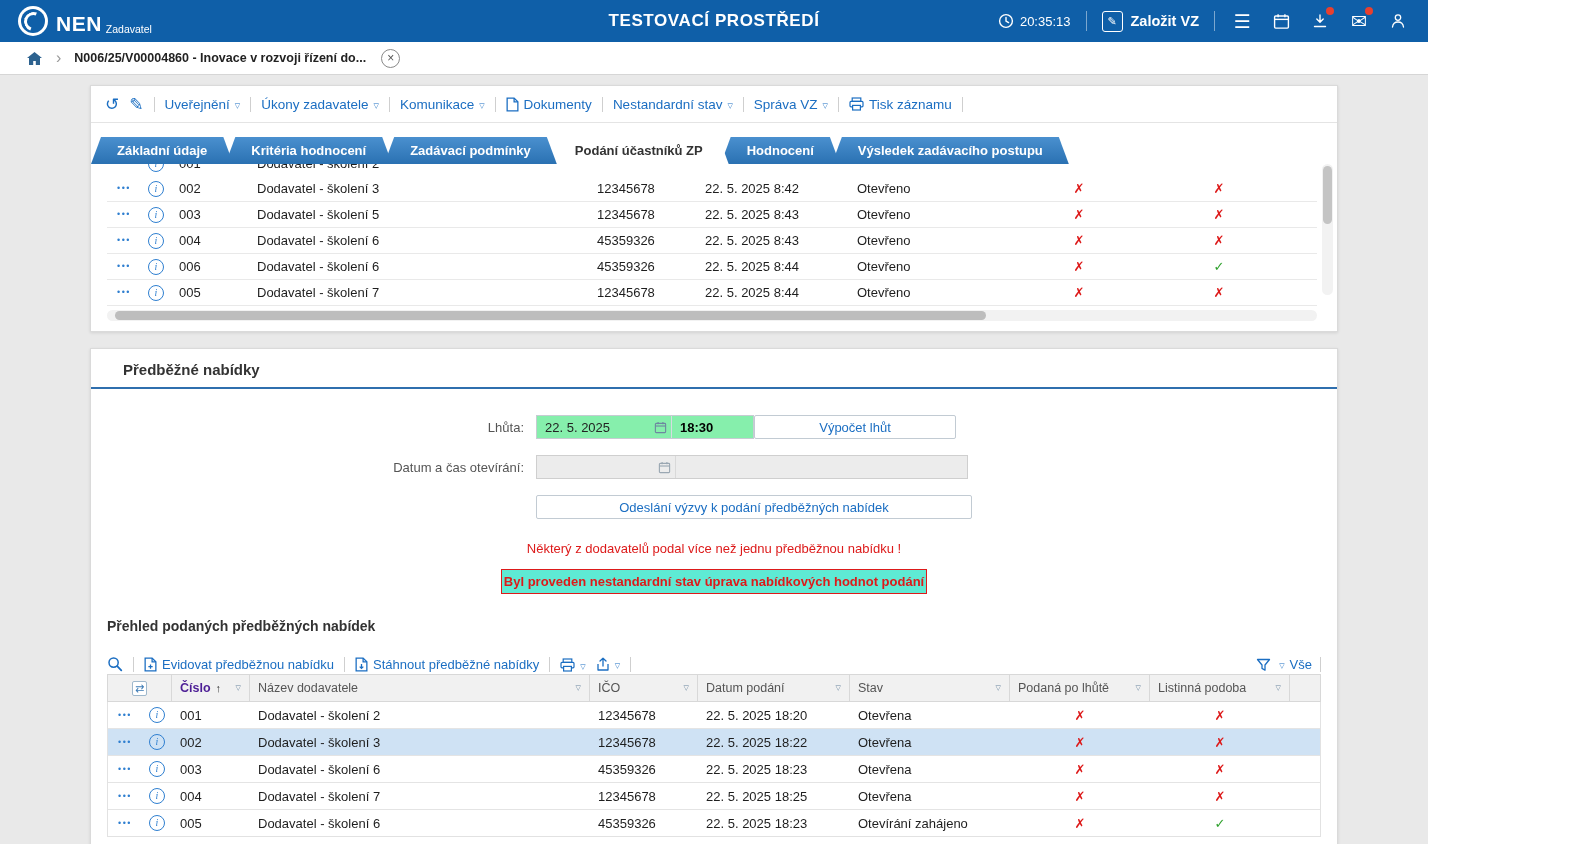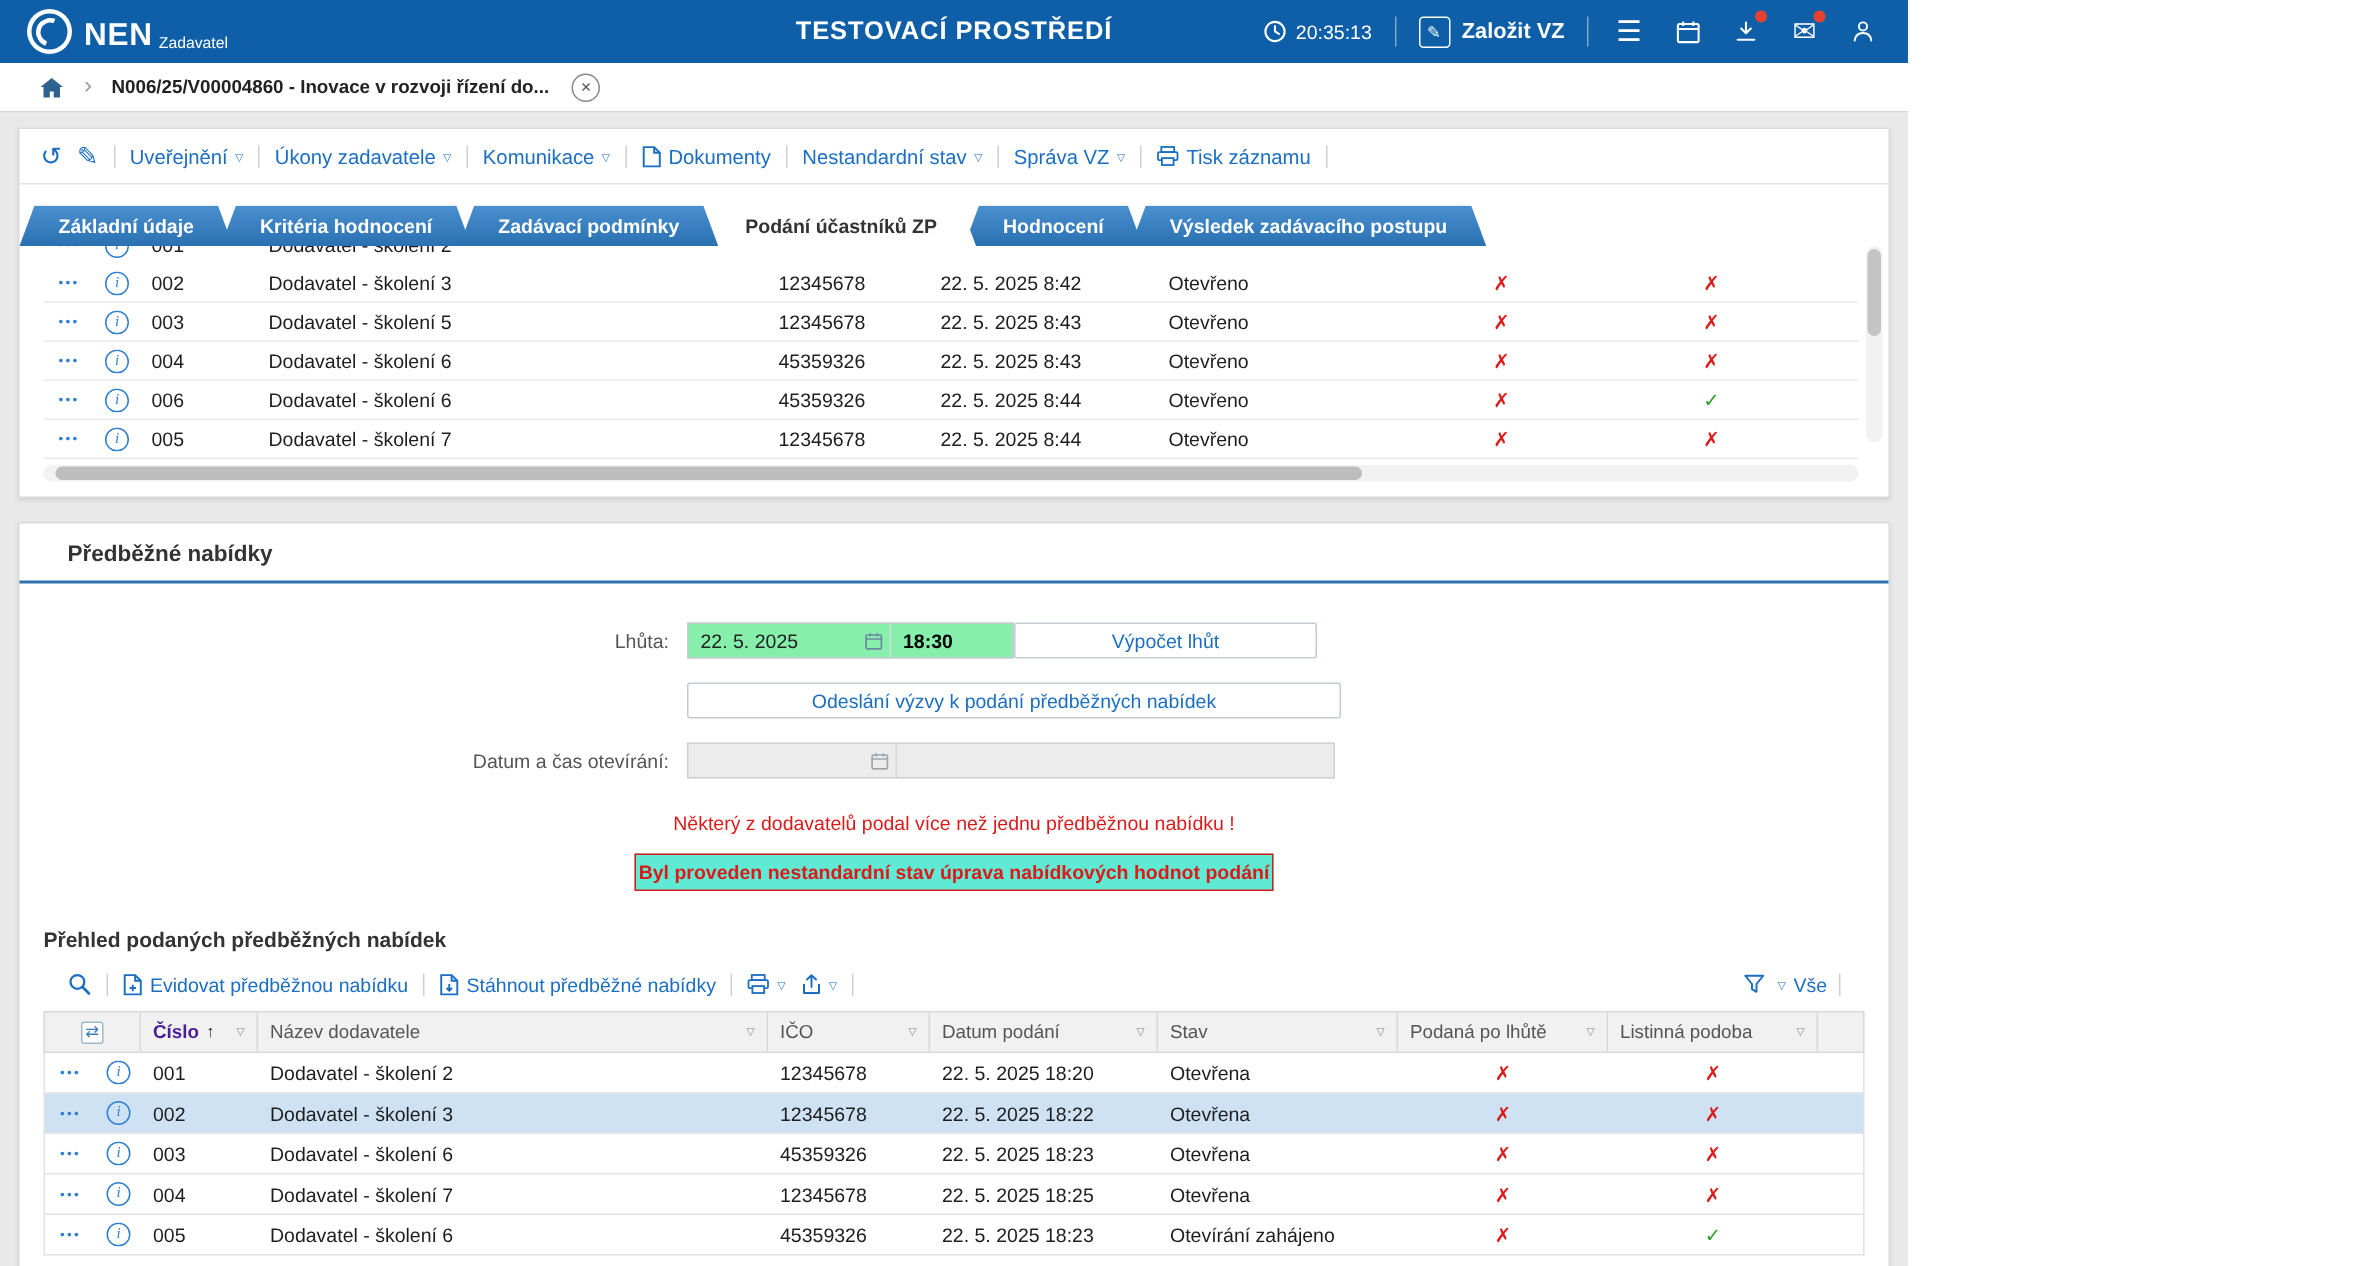--- a/index.html
+++ b/index.html
@@ -1,17 +1,17 @@
 <!DOCTYPE html>
 <html style="--topbar-blue: #0f5fa8; --link-blue: #1b6ec2; --section-underline: #2f6fae; --red: #dd1a1a; --green: #2ea12c; --row-selected: #cfe2f4;"><head>
 <meta charset="utf-8">
 <style>
   html,body{margin:0;padding:0;}
   body{font-family:"Liberation Sans","DejaVu Sans",sans-serif;}
-  .app{width:1272px;height:844px;background:#e9e9e9;overflow:hidden;position:relative;}
+  .app{width:1428px;height:844px;background:#e9e9e9;overflow:hidden;position:relative;}
   [data-interactable="true"]{cursor:pointer;}
 
   
   .topbar{height:42px;background:var(--topbar-blue,#0f5fa8);display:flex;align-items:center;padding:0 18px;color:#fff;position:relative;box-sizing:border-box;}
   .tb-left{display:flex;align-items:flex-end;gap:8px;z-index:2;}
   .logo{width:30px;height:30px;border-radius:50%;background:#fff;position:relative;flex:0 0 auto;align-self:center;}
   .logo::before{content:"";position:absolute;inset:3px;border-radius:50%;background:var(--topbar-blue,#0f5fa8);}
   .logo::after{content:"";position:absolute;top:6px;left:6px;width:13px;height:13px;border-radius:50%;border:3px solid transparent;border-top-color:#fff;border-left-color:#fff;transform:rotate(-25deg);}
   .brand{font-size:21px;font-weight:bold;letter-spacing:.5px;line-height:24px;}
   .brand-sub{font-size:10.5px;padding-bottom:1px;margin-left:-4px;}
@@ -85,21 +85,21 @@
   .dt-field.disabled .dt-time{font-weight:normal;border-left:1px solid #d9d9d9;}
   .btn{height:24px;border:1px solid #c2cbd3;background:#fff;color:var(--link-blue,#1b6ec2);font-size:13px;font-family:inherit;border-radius:2px;}
   .btn-calc{width:202px;}
   .btn-send{width:436px;}
   .warn{margin-top:22px;text-align:center;color:var(--red,#dd1a1a);font-weight:normal;font-size:13px;}
   .alert-wrap{text-align:center;margin-top:13px;}
   .alert-box{display:inline-block;border:1px solid var(--red,#dd1a1a);color:var(--red,#dd1a1a);font-weight:bold;font-size:13px;padding:4px 2px;background:#5eead4;}
 
   
   .offers-title{margin:24px 16px 6px;font-size:14px;font-weight:bold;color:#333;}
-  .off-toolbar{margin:0 32px;height:32px;display:flex;align-items:center;gap:10px;font-size:13px;}
+  .off-toolbar{margin:0 16px;height:32px;display:flex;align-items:flex-end;gap:10px;font-size:13px;}
   .otb-ic{display:flex;align-items:center;}
   .otb-right{margin-left:auto;display:flex;align-items:center;gap:8px;}
   .t2{margin:2px 16px 0;}
   .t2-head{display:grid;grid-template-columns:64px 78px 340px 108px 152px 160px 140px 140px 1fr;height:28px;background:#f1f1f1;border:1px solid #d8d8d8;font-size:12.5px;color:#555;align-items:stretch;box-sizing:border-box;}
   .hcell{display:flex;align-items:center;padding:0 8px;border-right:1px solid #d8d8d8;gap:5px;white-space:nowrap;overflow:hidden;}
   .hcell .hf{margin-left:auto;font-size:7px;color:#6b87a0;}
   .h-num b{color:#4c1d95;}
   .sort{color:#333;font-size:11px;font-weight:bold;}
   .h-icon{justify-content:center;padding:0;}
   .h-fill{border-right:none;}
@@ -383,37 +383,37 @@
                 <path d="M1.5 5.4h11" stroke="#6e87a0" stroke-width="1.2"></path>
                 <path d="M4.4 1.2v2.4M9.6 1.2v2.4" stroke="#6e87a0" stroke-width="1.2"></path>
               </svg>
           </span>
           <span class="dt-time" data-interactable="true">18:30</span>
         </div>
         <button class="btn btn-calc" data-interactable="true">Výpočet lhůt</button>
       </div>
 
       <div class="frow">
-        <label class="flabel" data-interactable="false"></label>
-        <button class="btn btn-send" data-interactable="true">Odeslání výzvy k podání předběžných nabídek</button>
-      </div>
-
-      <div class="frow">
         <label class="flabel" data-interactable="false">Datum a čas otevírání:</label>
         <div class="dt-field disabled" data-interactable="false">
           <span class="dt-date" data-interactable="false"></span>
           <span class="cal-ic" data-interactable="false">
             <svg width="13" height="13" viewBox="0 0 14 14">
                 <rect x="1.5" y="2.5" width="11" height="10" rx="1" fill="none" stroke="#9aa7b2" stroke-width="1.2"></rect>
                 <path d="M1.5 5.4h11" stroke="#9aa7b2" stroke-width="1.2"></path>
                 <path d="M4.4 1.2v2.4M9.6 1.2v2.4" stroke="#9aa7b2" stroke-width="1.2"></path>
               </svg>
           </span>
           <span class="dt-time" data-interactable="false"></span>
         </div>
+      </div>
+
+      <div class="frow">
+        <label class="flabel" data-interactable="false"></label>
+        <button class="btn btn-send" data-interactable="true">Odeslání výzvy k podání předběžných nabídek</button>
       </div>
     </div>
 
     <div class="warn" data-interactable="false">Některý z dodavatelů podal více než jednu předběžnou nabídku !</div>
     <div class="alert-wrap" data-interactable="false">
       <span class="alert-box" data-interactable="false">Byl proveden nestandardní stav úprava nabídkových hodnot podání</span>
     </div>
 
     <div class="offers-title" data-interactable="false">Přehled podaných předběžných nabídek</div>
 

